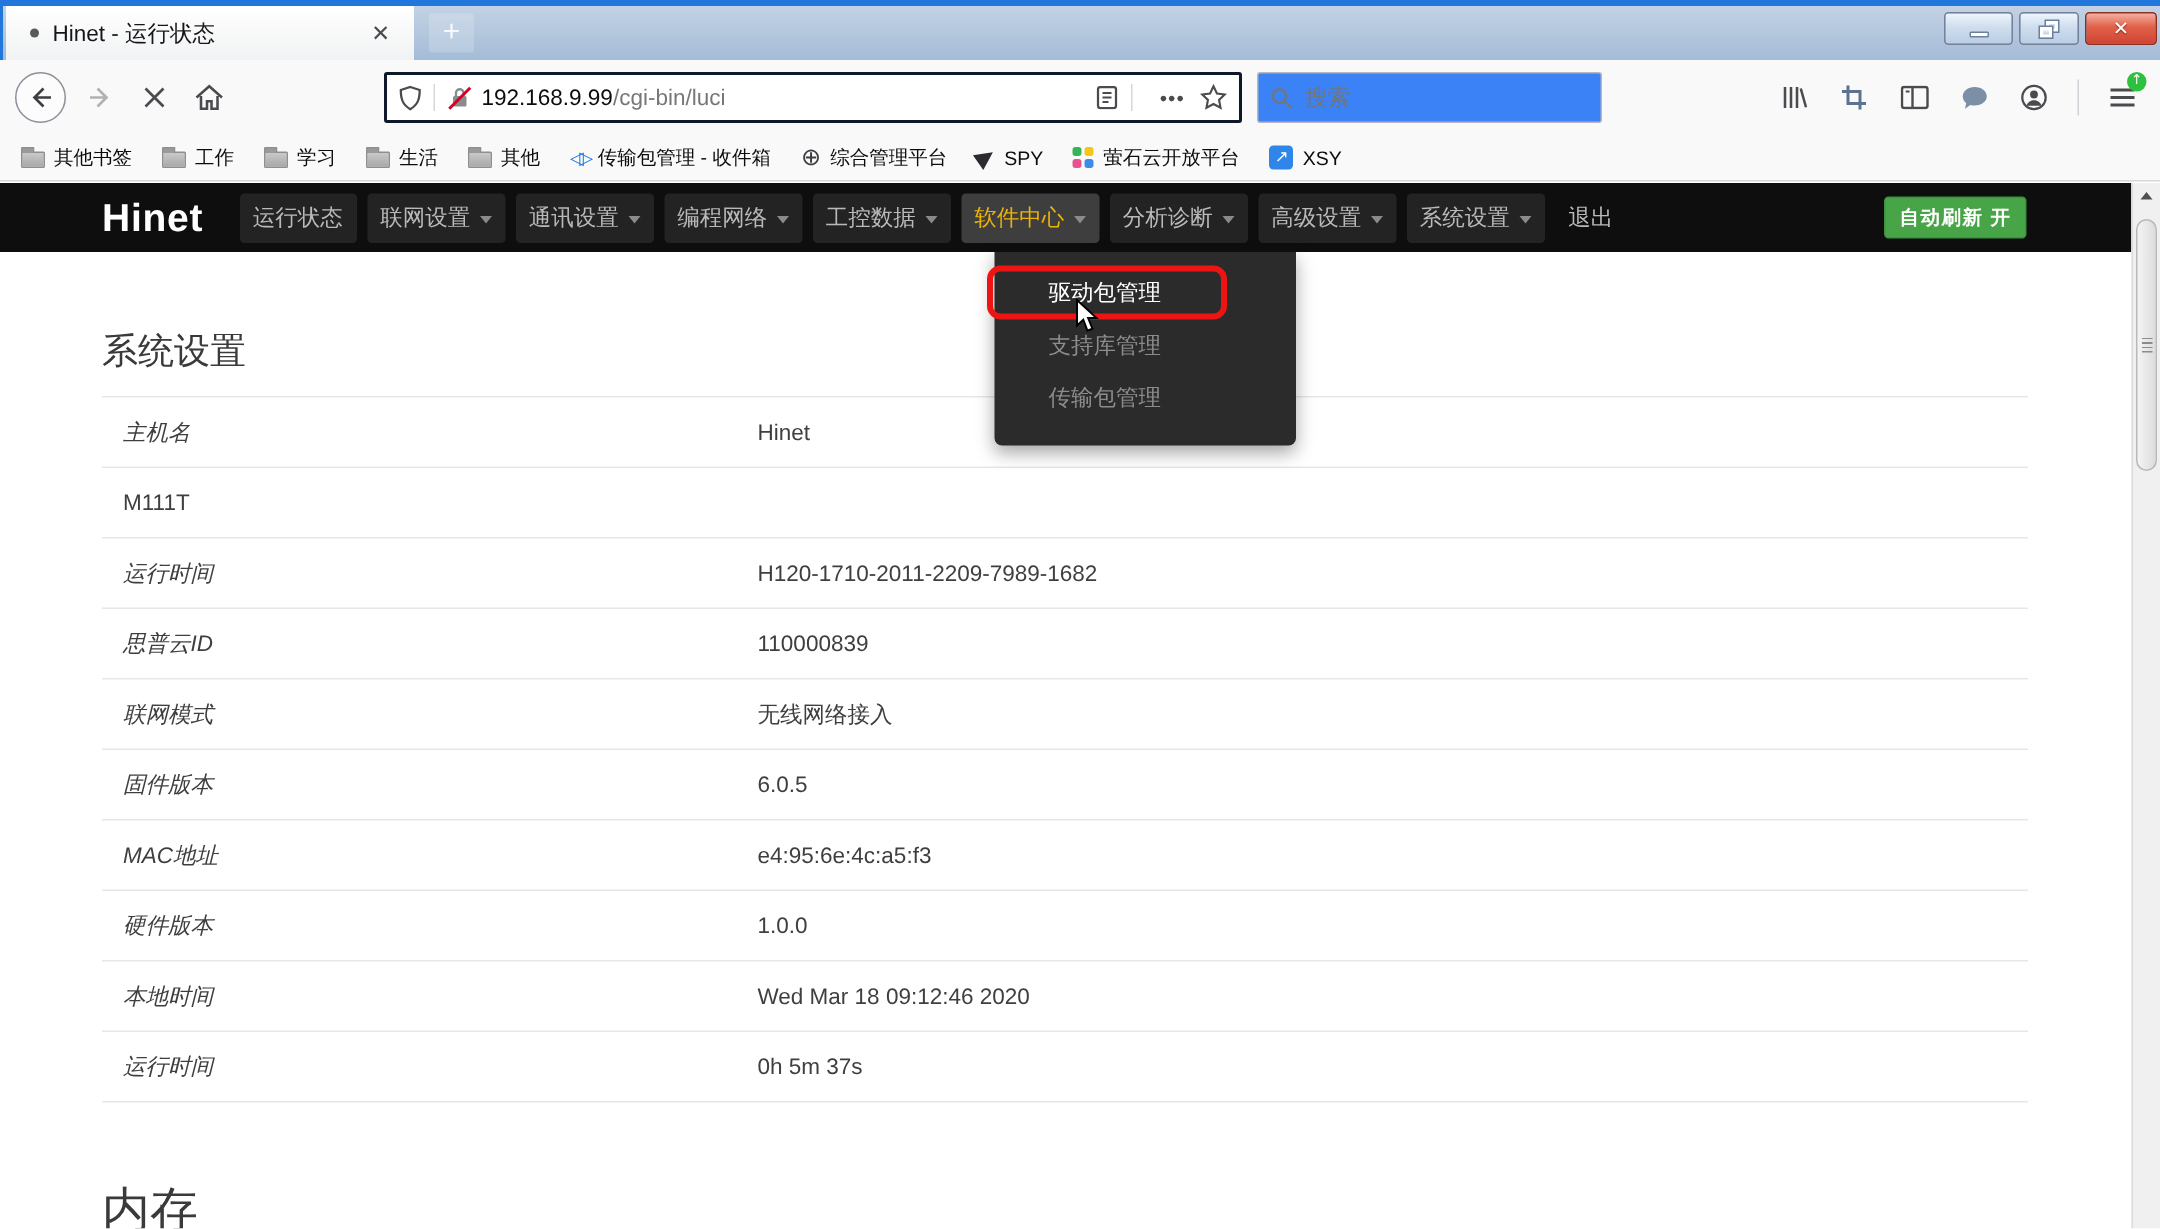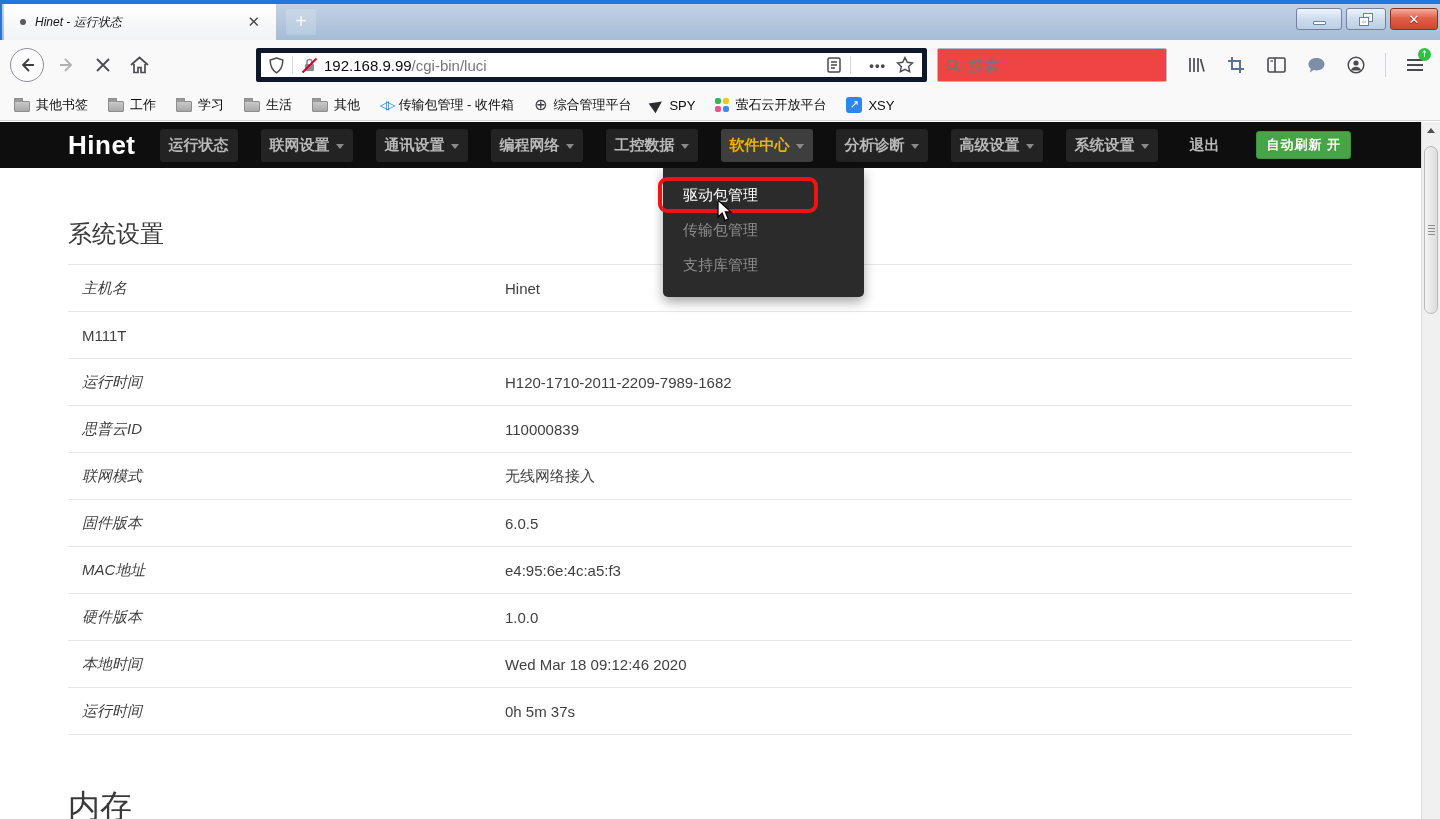--- a/index.html
+++ b/index.html
@@ -7,21 +7,21 @@
   body { font-family:"Liberation Sans","DejaVu Sans",sans-serif; }
   .window { position:relative; width:1440px; height:819px; background:#fff; }
 
   
   .top-strip { position:absolute; left:0; top:0; width:1440px; height:4px; background:#2277dd; }
   .tabbar { position:absolute; left:0; top:4px; width:1440px; height:36px;
             background:linear-gradient(#c3d2e4,#a4bcd7); border-left:2px solid #2277dd; }
   .tab { position:absolute; left:2px; top:0; width:272px; height:36px;
          background:linear-gradient(#ffffff,#f1f2f3); display:flex; align-items:center; padding:0 10px 0 16px; }
   .tab-favicon { width:6px; height:6px; border-radius:50%; background:#5a5a5a; margin-right:9px; flex:none; }
-  .tab-title { font-size:12px; color:#16161a; flex:1; white-space:nowrap; overflow:hidden;font-style:italic; }
+  .tab-title { font-size:15px; color:#16161a; flex:1; white-space:nowrap; overflow:hidden; }
   .tab-close { font-size:15px; color:#4a4a4f; padding:0 6px; cursor:default; }
   .newtab-btn { position:absolute; left:284px; top:5px; width:30px; height:26px; border-radius:2px;
                 background:rgba(255,255,255,.18); color:#f6f9fc; font-size:20px; line-height:24px; text-align:center; }
   .win-controls { position:absolute; right:2px; top:4px; display:flex; gap:4px; }
   .win-btn { height:22px; border:1px solid #77809a; border-radius:3px;
              background:linear-gradient(#eef5fc,#cfdeee 45%,#b9cee4); display:flex; align-items:center; justify-content:center; }
   .win-btn.close { background:linear-gradient(#f3b0a1,#e06048 45%,#cf4634); border-color:#8e3021; }
   .glyph-min { width:13px; height:4px; background:#fff; border:1px solid #6d7fa0; border-radius:1px; margin-top:8px; }
   .glyph-restore { position:relative; width:12px; height:11px; }
   .glyph-restore i { position:absolute; border:2px solid #fff; outline:1px solid #6d7fa0; width:8px; height:7px; display:block; }
@@ -29,28 +29,28 @@
   .glyph-restore i:last-child { left:0; bottom:0; background:linear-gradient(#eef5fc,#b9cee4); }
   .glyph-x { color:#fff; font-size:13px; font-weight:bold; text-shadow:0 1px 1px #7d2114; }
 
   
   .navtoolbar { position:absolute; left:0; top:40px; width:1440px; height:50px; background:#f9f9fa;
                 display:flex; align-items:center; padding:0 10px; }
   .tbtn { display:flex; align-items:center; justify-content:center; flex:none; }
   .back-btn { width:34px; height:34px; border-radius:50%; border:1px solid #8f8f9d; background:#fcfcfd; margin-right:8px; }
   .fwd-btn,.stop-btn,.home-btn { width:30px; height:30px; margin-right:6px; }
   .spacer { width:96px; flex:none; }
-  .urlbar { width:671px; height:34px; background:#fff; border:5px solid #0f172a; border-radius:2px;
+  .urlbar { width:572px; height:34px; background:#fff; border:2px solid #0f172a; border-radius:2px;
             display:flex; align-items:center; padding:0 8px; flex:none;justify-content:flex-end; }
   .urlbar .vdiv { width:1px; height:18px; background:#d7d7db; margin:0 8px; }
   .url-text { font-size:15px; flex:1; white-space:nowrap; overflow:hidden; margin-left:6px; }
   .url-host { color:#0c0c0d; }
   .url-path { color:#777; }
   .dots { font-size:13px; letter-spacing:1px; color:#4a4a4f; font-weight:bold; margin:0 10px; }
-  .searchbar { width:230px; height:34px; background:#ef4444; border:1px solid #b6b6be; border-radius:2px;
+  .searchbar { width:230px; height:34px; background:#3b82f6; border:1px solid #b6b6be; border-radius:2px;
                display:flex; align-items:center; padding:0 8px; margin-left:10px; flex:none; }
   .searchbar input { border:none; outline:none; font-size:15px; width:170px; margin-left:8px;
                      font-family:inherit; color:#333; background:transparent; }
   .searchbar input::placeholder { color:#757575; }
   .right-icons { margin-left:auto; display:flex; align-items:center; gap:10px; }
   .ribtn { width:30px; height:30px; display:flex; align-items:center; justify-content:center; }
   .toolbar-vdiv { width:1px; height:24px; background:#d0d0d7; margin:0 4px; }
   .hamburger { position:relative; width:30px; height:30px; display:flex; align-items:center; justify-content:center; }
   .hamburger .lines, .hamburger .lines::before, .hamburger .lines::after {
       content:""; display:block; width:16px; height:2px; background:#4a4a4f; position:relative; }
@@ -81,32 +81,32 @@
   .ico-dots4 i:nth-child(4){ right:0; bottom:0; background:#3a8ee6; }
   .ico-xsy { width:16px; height:16px; border-radius:3px; background:#2f86e8; color:#fff; text-align:center;
              font-size:11px; line-height:16px; font-family:"DejaVu Sans",sans-serif; }
 
   
   .page { position:absolute; left:0; top:122px; width:1421px; height:697px; background:#fff; overflow:hidden; }
 
   .site-nav { position:absolute; left:0; top:0; width:1421px; height:46px; background:#0e0e0e;
               display:flex; align-items:center; }
   .brand { color:#fff; font-size:26px; font-weight:bold; letter-spacing:.5px; margin:0 24px 0 68px; }
-  .nav-items { display:flex; align-items:flex-start; gap:23px;font-weight:bold; }
+  .nav-items { display:flex; align-items:flex-start; gap:7px; }
   .nav-item { display:flex; align-items:center; gap:6px; padding:7px 9px; border-radius:3px;
               background:#232323; color:#b9b9b9; font-size:15px; white-space:nowrap; }
   .nav-item.open { background:#3e3e3e; color:#eab308; }
   .nav-item.plain { background:transparent; }
   .caret { width:0; height:0; border-left:4px solid transparent; border-right:4px solid transparent;
            border-top:5px solid #8a8a8a; margin-top:2px; }
   .auto-refresh { position:absolute; right:70px; top:9px; background:#47a447; border:1px solid #3d9140;
                   color:#fff; font-size:13px; font-weight:bold; padding:4px 9px; border-radius:3px; letter-spacing:1px; }
 
   .dropdown { position:absolute; left:663px; top:46px; width:201px; background:#2b2b2b;
-              border-radius:0 0 5px 5px; padding:10px 0 14px; box-shadow:0 5px 12px rgba(0,0,0,.35); z-index:5; }
+              border-radius:0 0 5px 5px; padding:10px 16px 14px; box-shadow:0 5px 12px rgba(0,0,0,.35); z-index:5; }
   .dd-item { font-size:15px; padding:8px 0 8px 20px; white-space:nowrap; }
   .dd-item.active { color:#ffffff; }
   .dd-item.muted { color:#8c8c8c; }
   .annot-box { position:absolute; left:658px; top:55px; width:160px; height:36px;
                border:4px solid #ee1414; border-radius:9px; z-index:8; pointer-events:none; }
   .cursor { position:absolute; left:714px; top:77px; z-index:9; }
 
   .content { position:absolute; left:0; top:46px; width:1421px; }
   .sys-heading { margin:50px 0 14px 68px; font-size:24px; color:#3a3a3a; font-weight:500; }
   .sys-table { margin:0 69px 0 68px; border-top:1px solid #e7e7e7; }
@@ -359,23 +359,23 @@
         <span>退出</span>
 
       </span>
     </div>
       <span class="auto-refresh">自动刷新 开</span>
     </div>
 
     <div class="dropdown">
       <div class="dd-item active">驱动包管理</div>
 
+      <div class="dd-item muted">支持库管理</div>
+
       <div class="dd-item muted">传输包管理</div>
-
-      <div class="dd-item muted">支持库管理</div>
     </div>
 
     <div class="annot-box"></div>
     <svg class="cursor" width="21" height="24" viewBox="0 0 21 24">
       <path d="M4 1 L4 18 L8.2 14.2 L11 21.5 L14.3 20.1 L11.4 13 L17 13 Z" fill="#fff" stroke="#000" stroke-width="1.3"></path>
     </svg>
 
     <div class="content">
       <div class="sys-heading">系统设置</div>
       <div class="sys-table">

